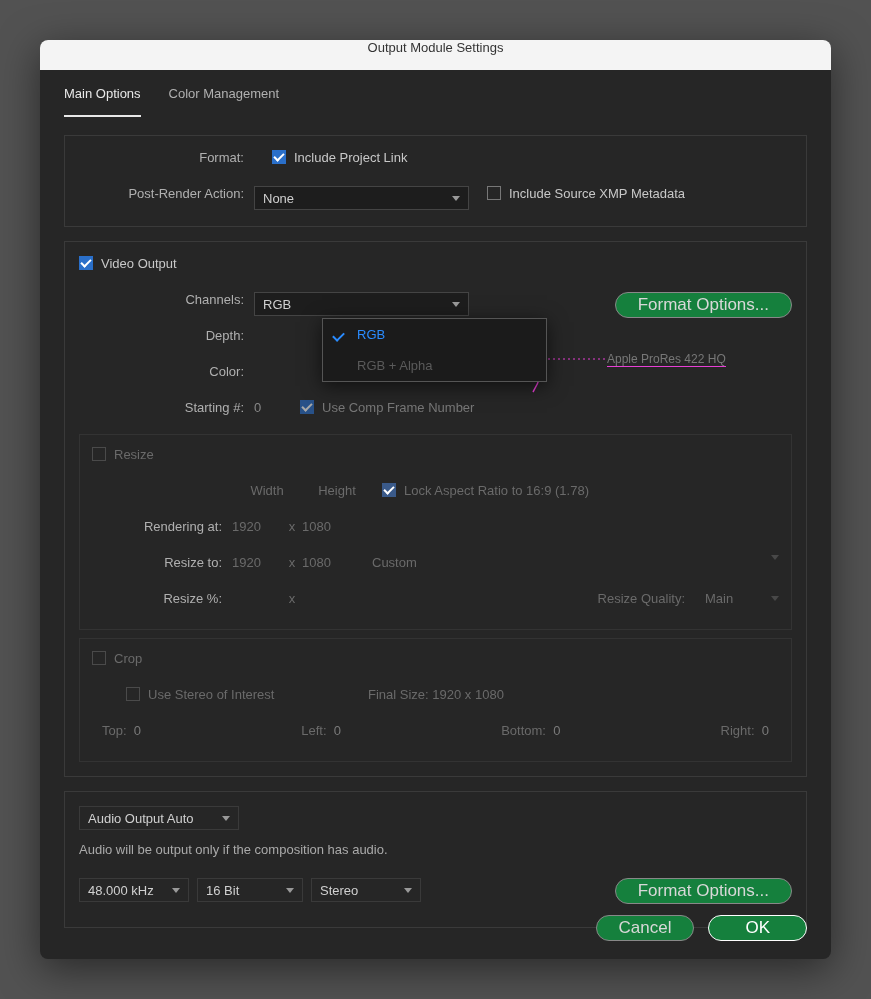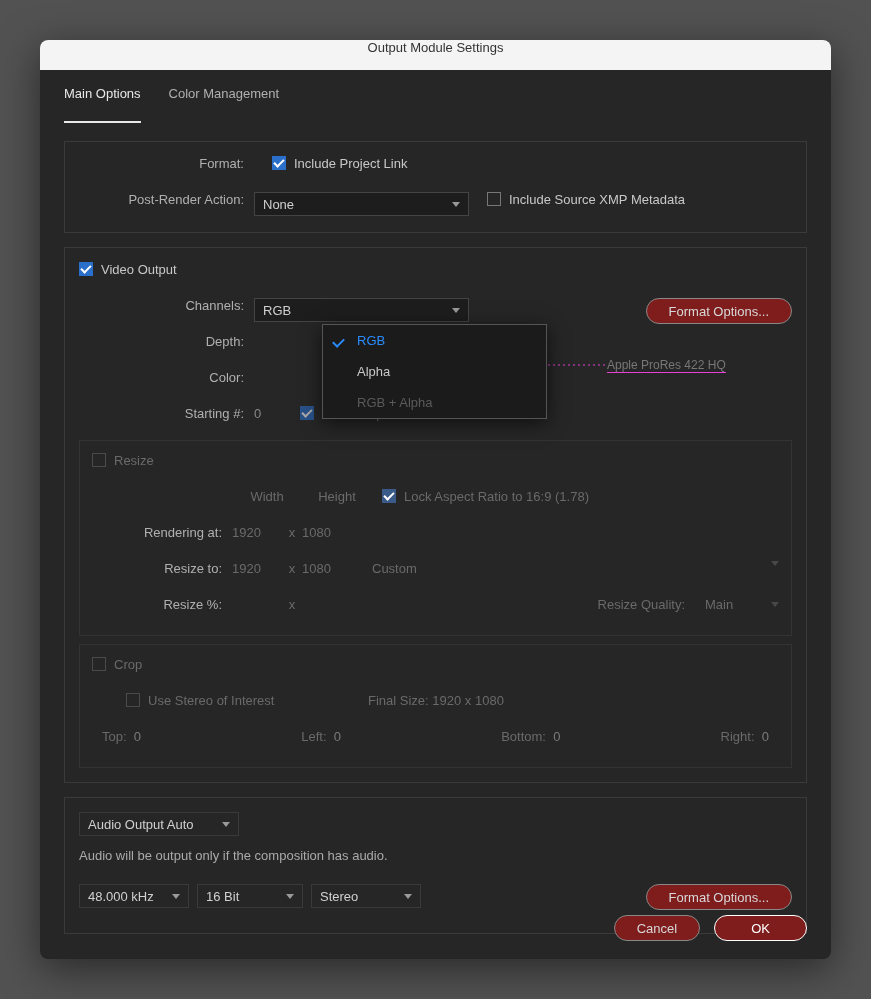--- a/index.html
+++ b/index.html
@@ -1,35 +1,35 @@
 <!DOCTYPE html>
 <html><head>
 <meta charset="utf-8">
 <style>
   * { box-sizing: border-box; margin: 0; padding: 0; font-family: -apple-system, BlinkMacSystemFont, "Segoe UI", sans-serif; }
   body { background: #525252; width: 871px; height: 999px; padding: 40px; }
   .window { width: 100%; height: 100%; background: #262626; border-radius: 8px; overflow: visible; position: relative; box-shadow: 0 10px 40px rgba(0,0,0,0.5); }
   .titlebar { height: 30px; background: #f4f4f4; display:flex; align-items:flex-start; justify-content:center; color:#333; font-size:13px; border-radius: 8px 8px 0 0; }
   .content { padding: 16px 24px 70px 24px; color: #b0b0b0; font-size: 13px; }
   .tabs { display:flex; gap: 28px; margin-bottom: 18px; }
-  .tab { padding-bottom: 20px; cursor: pointer; color:#b0b0b0; }
+  .tab { padding-bottom: 14px; cursor: pointer; color:#b0b0b0; }
   .tab.active { color:#e8e8e8; border-bottom: 2px solid #e8e8e8; font-weight:500; }
   .panel { border: 1px solid #3a3a3a; padding: 14px; margin-bottom: 14px; position: relative; }
   .row { display:flex; align-items:flex-start; margin-bottom: 10px; min-height: 26px; }
   .lbl { text-align:right; padding-right: 10px; color:#b0b0b0; }
   .lbl-175 { width: 175px; }
   .lbl-140 { width: 140px; }
   .sel { background:#1d1d1d; border: 1px solid #444; color:#d0d0d0; height:24px; padding: 0 8px; display:flex; align-items:center; justify-content:space-between; position:relative; cursor:pointer; }
   .sel-215 { width: 215px; }
   .chev { width:0; height:0; border-left:4px solid transparent; border-right:4px solid transparent; border-top:5px solid #999; }
   .chk { width:14px; height:14px; border:1px solid #777; margin-right:8px; display:inline-flex; align-items:center; justify-content:center; flex-shrink:0; cursor:pointer; }
   .chk.on { background:#2a6fc9; border-color:#2a6fc9; }
   .chk.on::after { content:""; width:4px; height:8px; border:solid #fff; border-width:0 2px 2px 0; transform:rotate(45deg); margin-bottom:2px; }
   .chk-lbl { color:#c8c8c8; }
-  .btn { background:#7f1d1d; border:1px solid #888; color:#d8d8d8; height:26px; padding:0 22px; border-radius:13px; cursor:pointer; font-size:13px; display:inline-flex; align-items:center; }
+  .btn { background:#15803d; border:1px solid #888; color:#d8d8d8; height:26px; padding:0 22px; border-radius:13px; cursor:pointer; font-size:17px; display:inline-flex; align-items:center; }
   .btn.primary { border:1.5px solid #fff; color:#fff; font-weight:500; }
   .sub-panel { border:1px solid #333; padding: 12px 12px 12px 12px; margin-top: 8px; color:#6a6a6a; }
   .dim { color:#6a6a6a; }
   .dim .chk { border-color:#4a4a4a; }
   .dim .chk.on { background:#3a5a8a; border-color:#3a5a8a; }
   .val { color:#7a7a7a; }
   .dropdown-pop { position:absolute; left: 243px; top: 26px; width: 225px; background:#1b1b1b; border:1px solid #555; z-index:10; box-shadow:0 4px 18px rgba(0,0,0,0.6); }
   .dd-item { padding: 8px 12px 8px 34px; color:#c8c8c8; position:relative; cursor:pointer; }
   .dd-item.sel-item { color:#2a8cff; }
   .dd-item.sel-item::before { content:""; position:absolute; left:12px; top:11px; width:5px; height:9px; border:solid #2a8cff; border-width:0 2px 2px 0; transform:rotate(45deg); }
@@ -104,21 +104,20 @@
         </div>
         <div class="row" style="margin-bottom:0">
           <div class="lbl lbl-175">Starting #:</div>
           <span style="width:46px; color:#888;">0</span>
           <span class="chk on" style="opacity:0.6"></span>
           <span class="chk-lbl" style="color:#777">Use Comp Frame Number</span>
         </div>
 
         <div class="dropdown-pop">
           <div class="dd-item sel-item">RGB</div>
-          <div class="dd-item">Alpha</div>
           <div class="dd-item dis">RGB + Alpha</div>
         </div>
 
         <div class="annot">
           <svg width="80" height="70">
             <path d="M 2 2 Q 22 35 2 68" stroke="#e83fd6" stroke-width="1.5" fill="none"></path>
             <path d="M 12 35 L 74 35" stroke="#e83fd6" stroke-width="1" fill="none" stroke-dasharray="2 3"></path>
           </svg>
           <span class="annot-text">Apple ProRes 422 HQ</span>
         </div>

